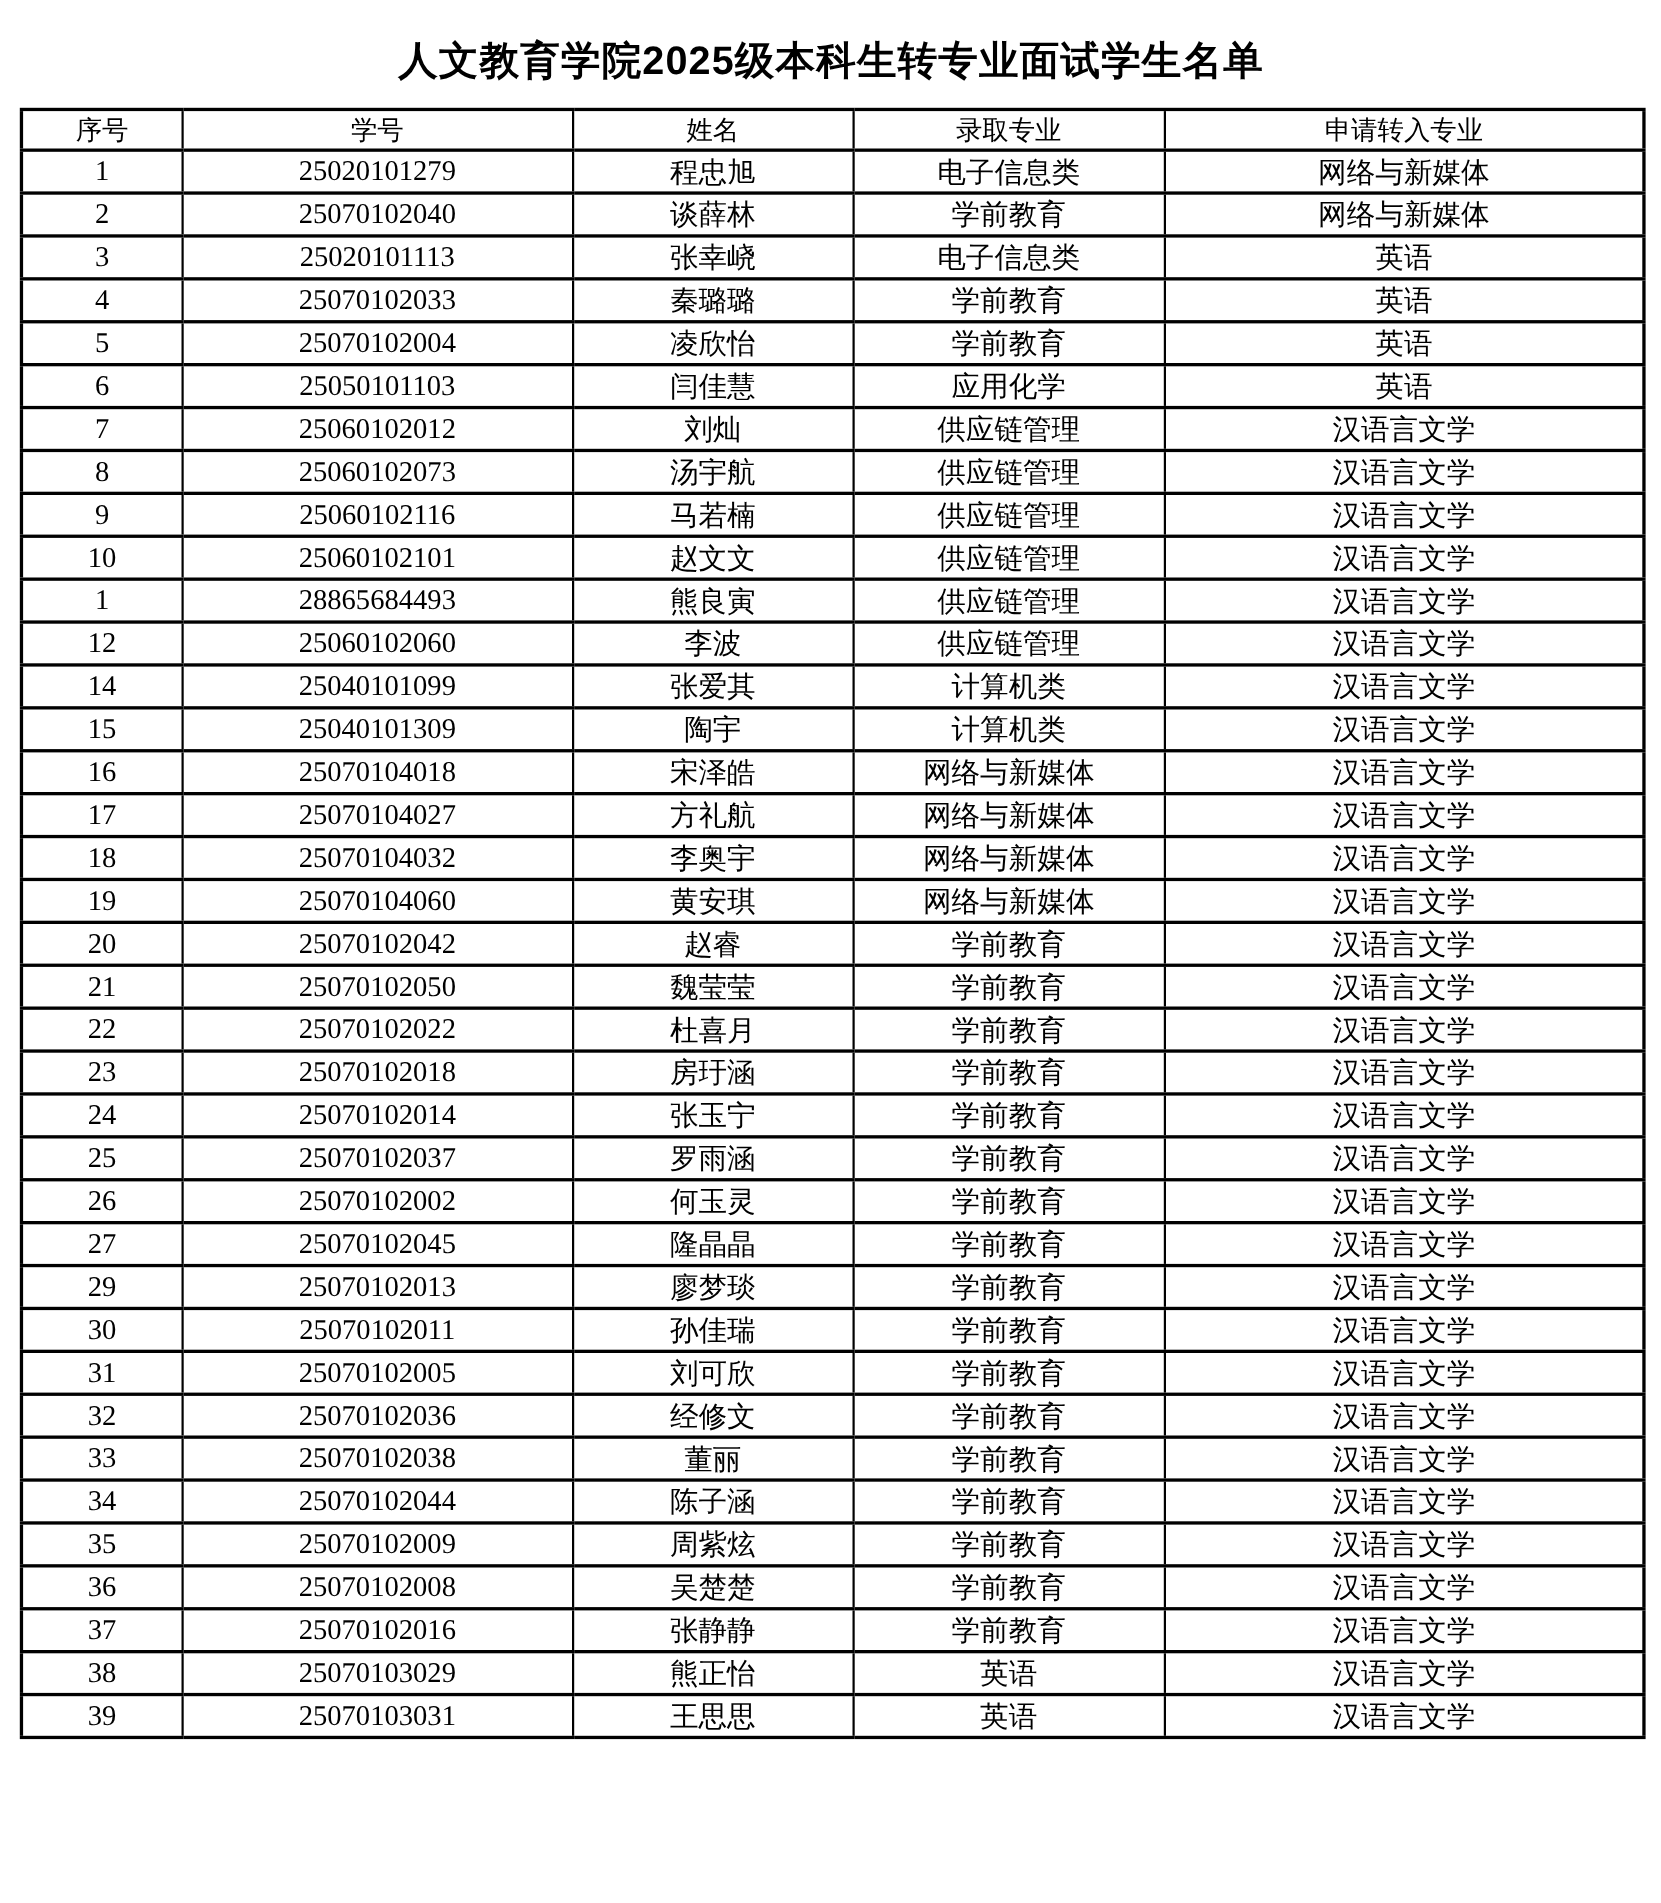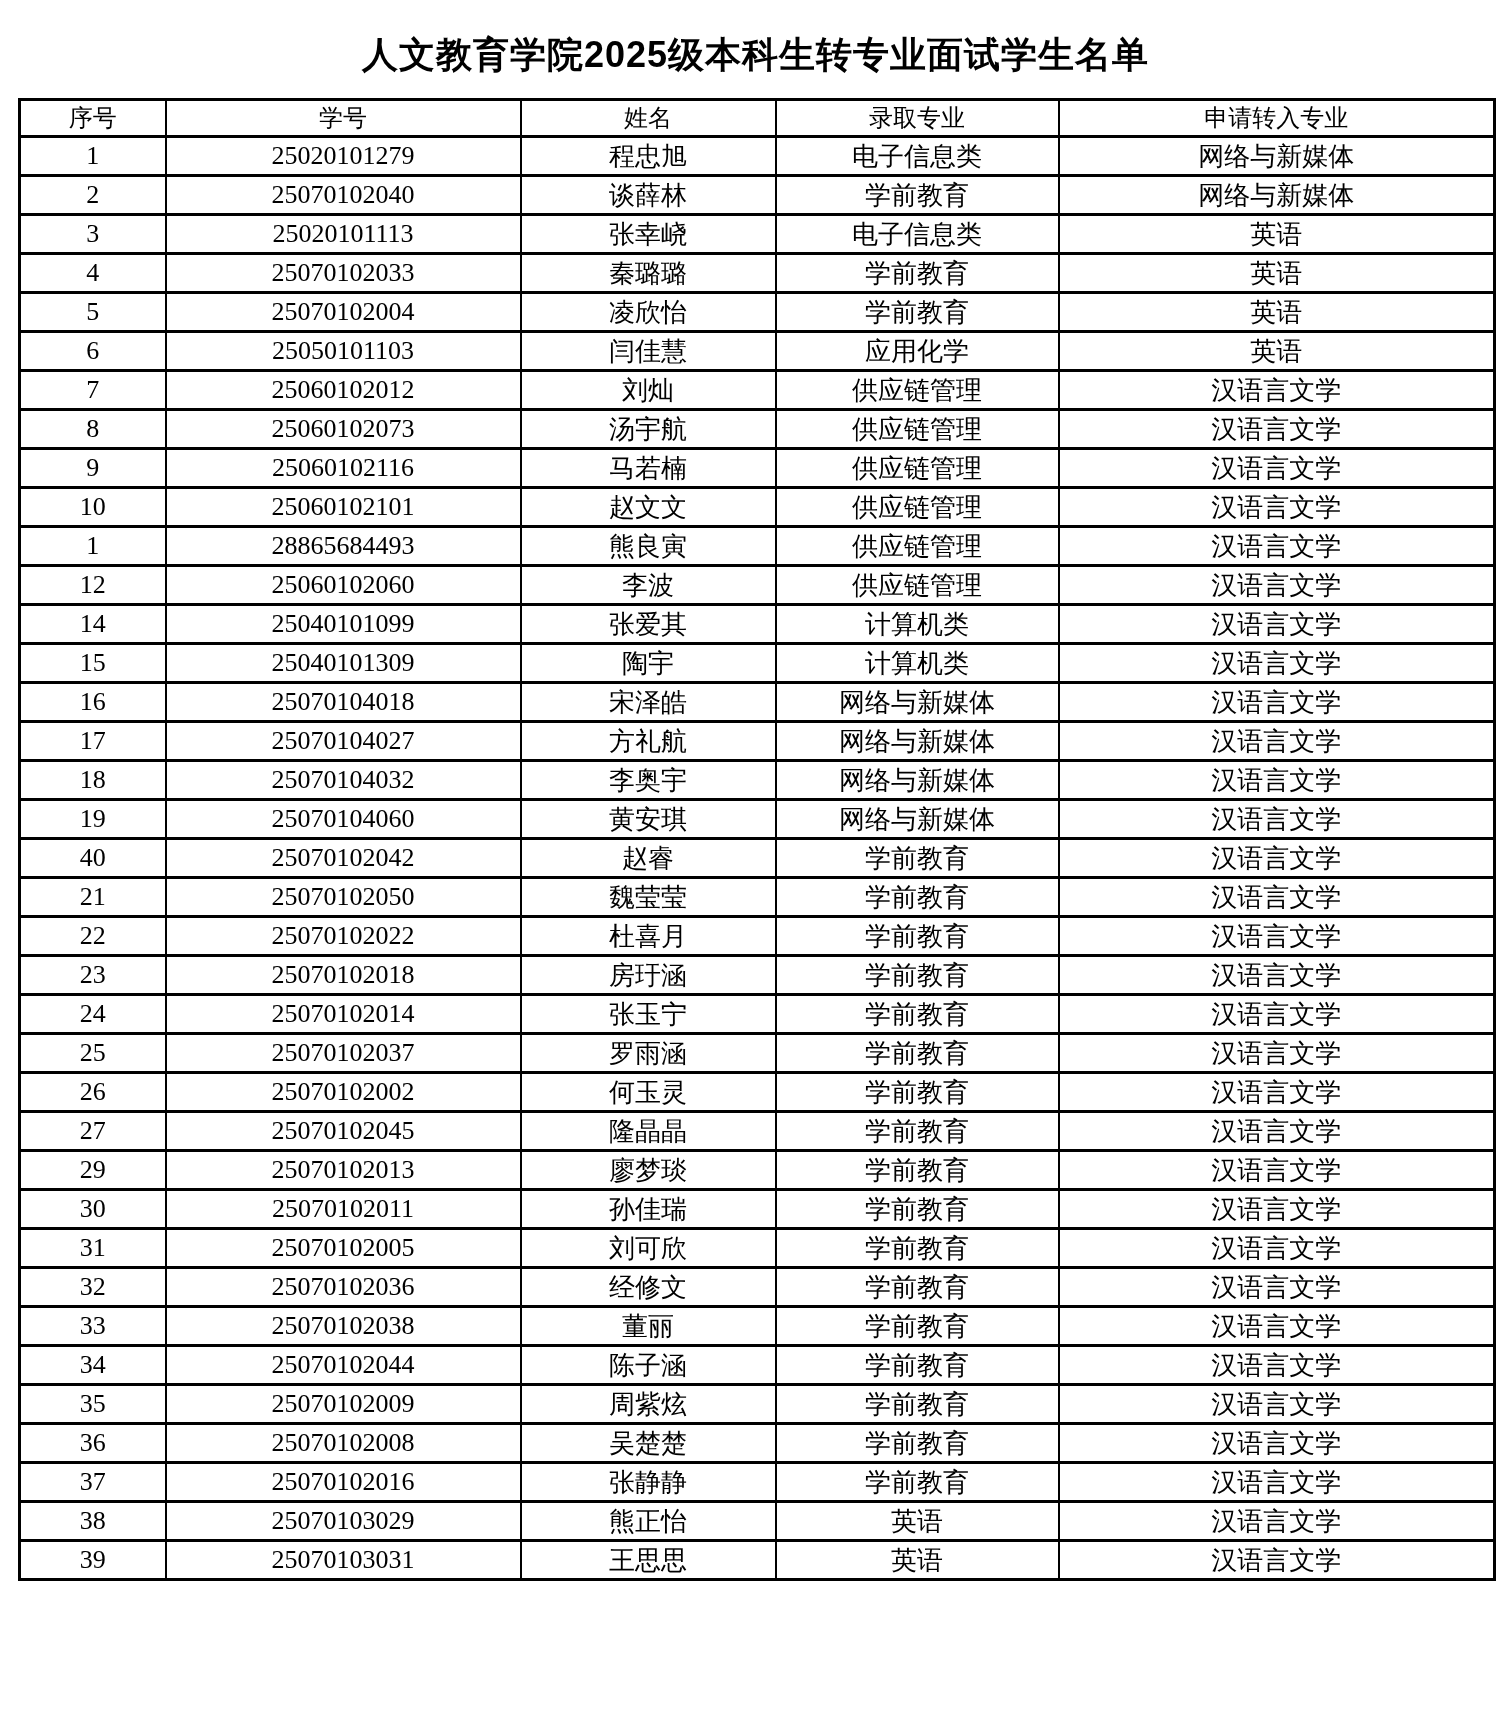--- a/index.html
+++ b/index.html
@@ -200,21 +200,21 @@
     <td>汉语言文学</td>
   </tr>
         <tr>
     <td>19</td>
     <td>25070104060</td>
     <td>黄安琪</td>
     <td>网络与新媒体</td>
     <td>汉语言文学</td>
   </tr>
         <tr>
-    <td>40</td>
+    <td>20</td>
     <td>25070102042</td>
     <td>赵睿</td>
     <td>学前教育</td>
     <td>汉语言文学</td>
   </tr>
         <tr>
     <td>21</td>
     <td>25070102050</td>
     <td>魏莹莹</td>
     <td>学前教育</td>

